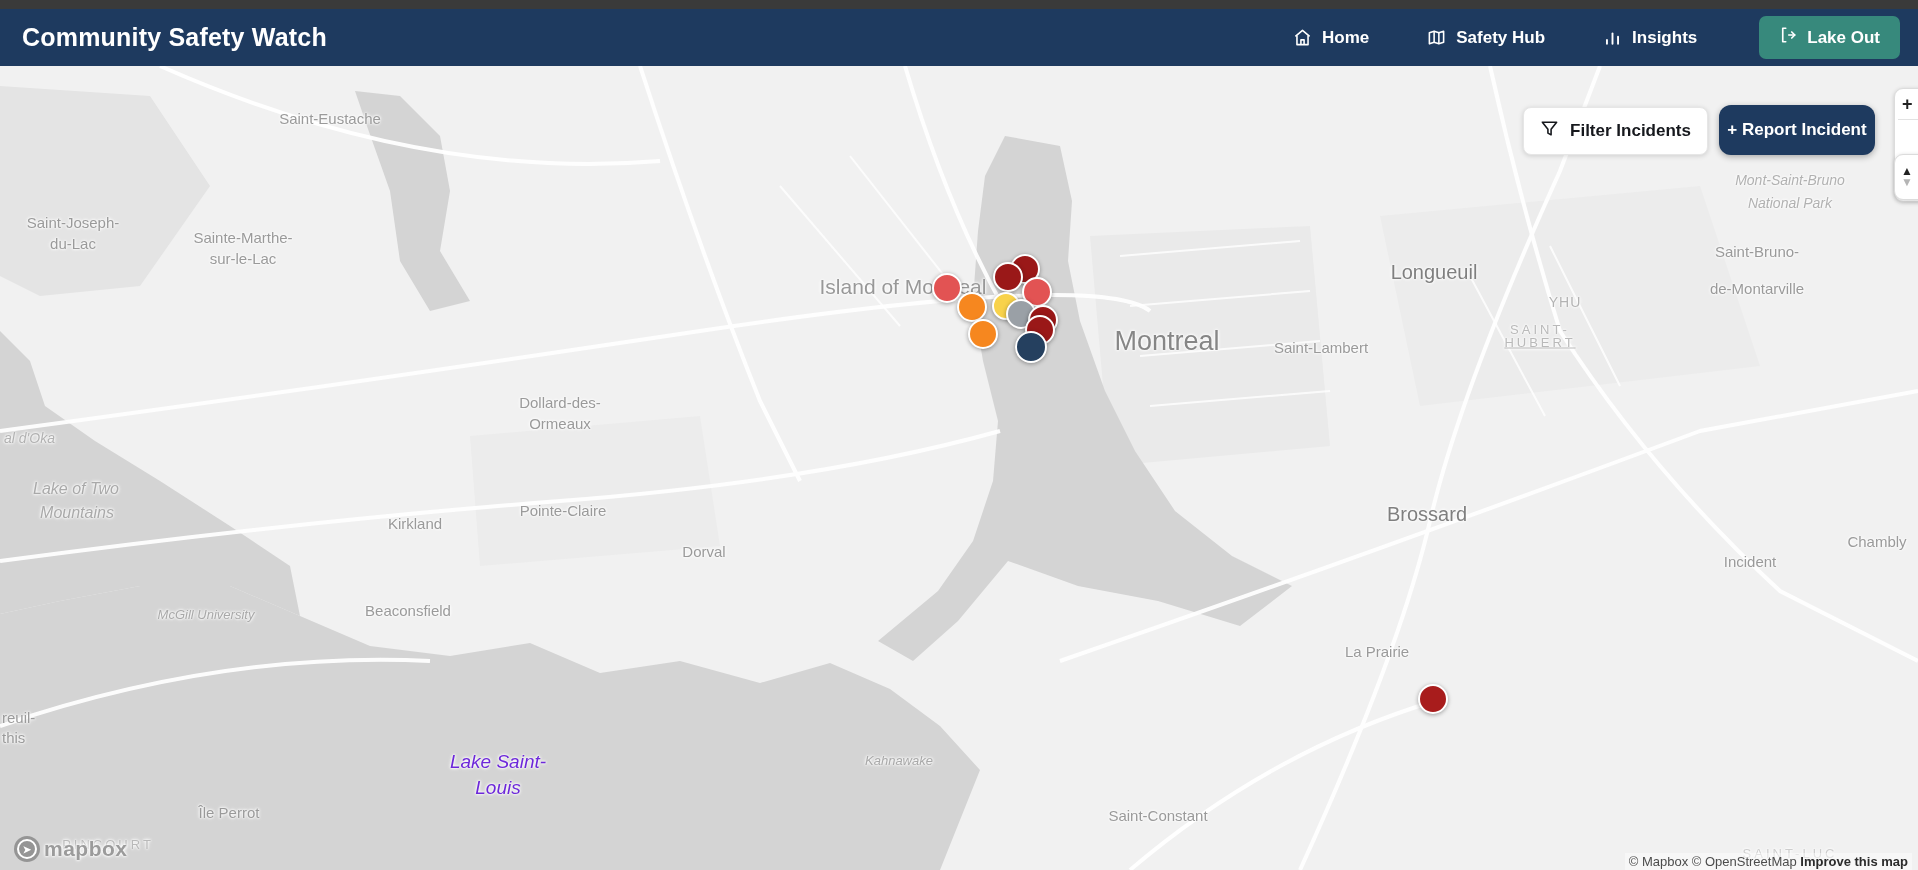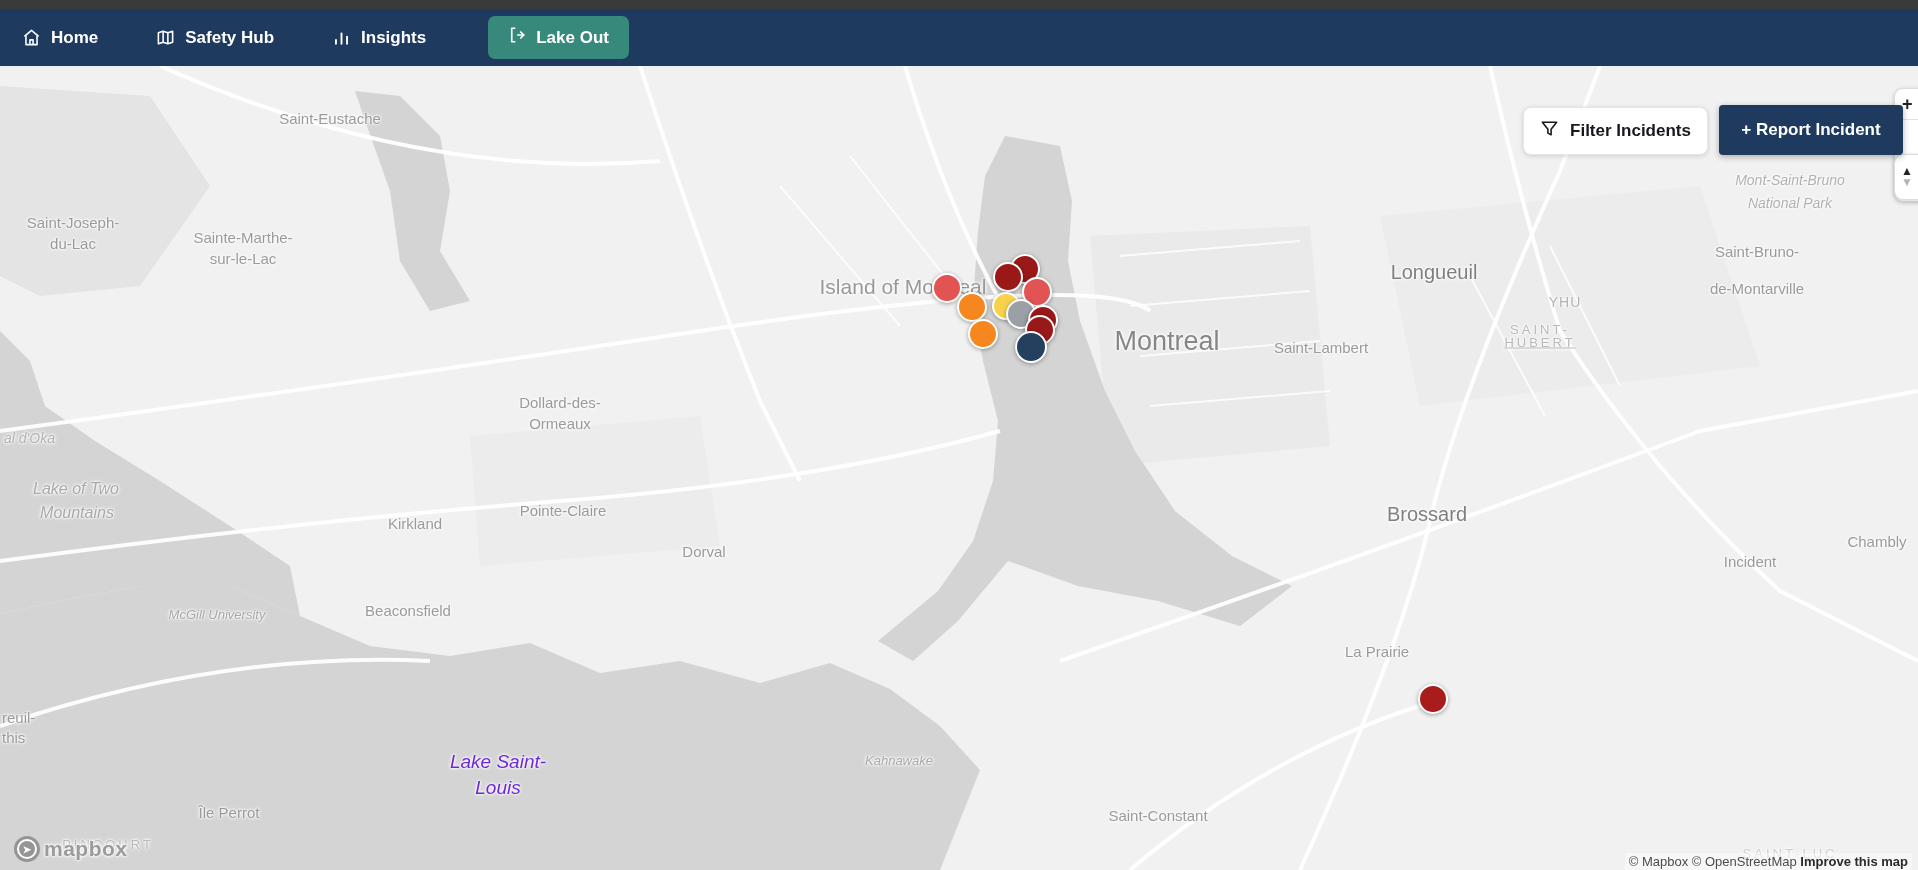--- a/index.html
+++ b/index.html
@@ -33,22 +33,22 @@
   .district{font-size:13px;color:#b9b9b9;letter-spacing:3px;}
   .district-light{font-size:13px;color:#cdcdcd;letter-spacing:3px;}
   .code{font-size:14px;color:#b3b3b3;letter-spacing:1px;margin-top:14px;}
   .marker{position:absolute;border-radius:50%;border:2.5px solid #fff;
     box-shadow:0 1px 4px rgba(0,0,0,.35);z-index:6;cursor:pointer;box-sizing:content-box;}
   
   .filter-btn{position:absolute;left:1523px;top:41px;width:185px;height:48px;background:#fff;
     border:1px solid #e6e6e6;border-radius:8px;box-shadow:0 1px 5px rgba(0,0,0,.15);
     display:flex;align-items:center;justify-content:center;gap:11px;font-size:17px;font-weight:600;
     color:#16181d;z-index:11;cursor:pointer;}
-  .report-btn{position:absolute;left:1719px;top:39px;width:184px;height:50px;background:#1e3a5f;
-    border:none;border-radius:4px;box-shadow:0 2px 6px rgba(0,0,0,.3);
+  .report-btn{position:absolute;left:1719px;top:39px;width:156px;height:50px;background:#1e3a5f;
+    border:none;border-radius:12px;box-shadow:0 2px 6px rgba(0,0,0,.3);
     display:flex;align-items:center;justify-content:center;font-size:17px;font-weight:bold;
     color:#fff;z-index:11;cursor:pointer;}
   .navctl{position:absolute;left:1894px;top:22px;width:34px;height:112px;background:#fff;
     border:1px solid #dcdcdc;border-radius:9px;box-shadow:0 1px 4px rgba(0,0,0,.18);z-index:10;}
   .navctl .zoomin{position:absolute;top:5px;left:0;width:100%;text-align:left;padding-left:7px;
     box-sizing:border-box;font-size:18px;font-weight:bold;color:#222;cursor:pointer;}
   .navctl .divider{position:absolute;top:30px;left:3px;right:3px;height:1px;background:#e2e2e2;}
   .compass{position:absolute;left:1894px;top:88px;width:34px;height:46px;background:#fff;
     border:1px solid #dcdcdc;border-radius:9px;box-shadow:0 1px 4px rgba(0,0,0,.18);z-index:10;
     display:flex;flex-direction:column;align-items:flex-start;justify-content:center;padding-left:6px;
@@ -69,20 +69,21 @@
   .attribution .plain{cursor:pointer;}
 </style>
 </head>
 <body>
 
 <div class="screen">
 
   <div class="top-strip"></div>
 
   <header class="app-header">
+    <div class="app-title">Community Safety Watch</div>
     <nav class="nav">
       <div class="nav-item">
         <span>
           <svg width="19" height="19" viewBox="0 0 24 24" fill="none" stroke="#fff" stroke-width="2" stroke-linejoin="round">
               <path d="M3 10.5 12 3l9 7.5"></path>
               <path d="M5 9.5V21h14V9.5"></path>
               <path d="M10 21v-6h4v6"></path>
             </svg>
         </span>
         <span>Home</span>
@@ -176,21 +177,21 @@
         <div class="maplabel town" style="left: 1321px; top: 281px;">Saint-Lambert</div>
         <div class="maplabel town" style="left: 560px; top: 336px;">Dollard-des-</div>
         <div class="maplabel town" style="left: 560px; top: 357px;">Ormeaux</div>
         <div class="maplabel park left-anchor" style="left: 4px; top: 372px;">al d'Oka</div>
         <div class="maplabel water" style="left: 76px; top: 423px;">Lake of Two</div>
         <div class="maplabel water" style="left: 77px; top: 447px;">Mountains</div>
         <div class="maplabel town" style="left: 563px; top: 444px;">Pointe-Claire</div>
         <div class="maplabel town" style="left: 415px; top: 457px;">Kirkland</div>
         <div class="maplabel town" style="left: 704px; top: 485px;">Dorval</div>
         <div class="maplabel town" style="left: 408px; top: 544px;">Beaconsfield</div>
-        <div class="maplabel poi" style="left: 217px; top: 548px;">McGill University</div>
+        <div class="maplabel poi" style="left: 206px; top: 548px;">McGill University</div>
         <div class="maplabel city-md" style="left: 1427px; top: 448px;">Brossard</div>
         <div class="maplabel town" style="left: 1877px; top: 475px;">Chambly</div>
         <div class="maplabel town" style="left: 1750px; top: 495px;">Incident</div>
         <div class="maplabel town" style="left: 1377px; top: 585px;">La Prairie</div>
         <div class="maplabel town left-anchor" style="left: 2px; top: 651px;">reuil-</div>
         <div class="maplabel town left-anchor" style="left: 2px; top: 671px;">this</div>
         <div class="maplabel water-lg" style="left: 498px; top: 696px;">Lake Saint-</div>
         <div class="maplabel water-lg" style="left: 498px; top: 722px;">Louis</div>
         <div class="maplabel poi" style="left: 899px; top: 694px;">Kahnawake</div>
         <div class="maplabel town" style="left: 229px; top: 746px;">Île Perrot</div>

